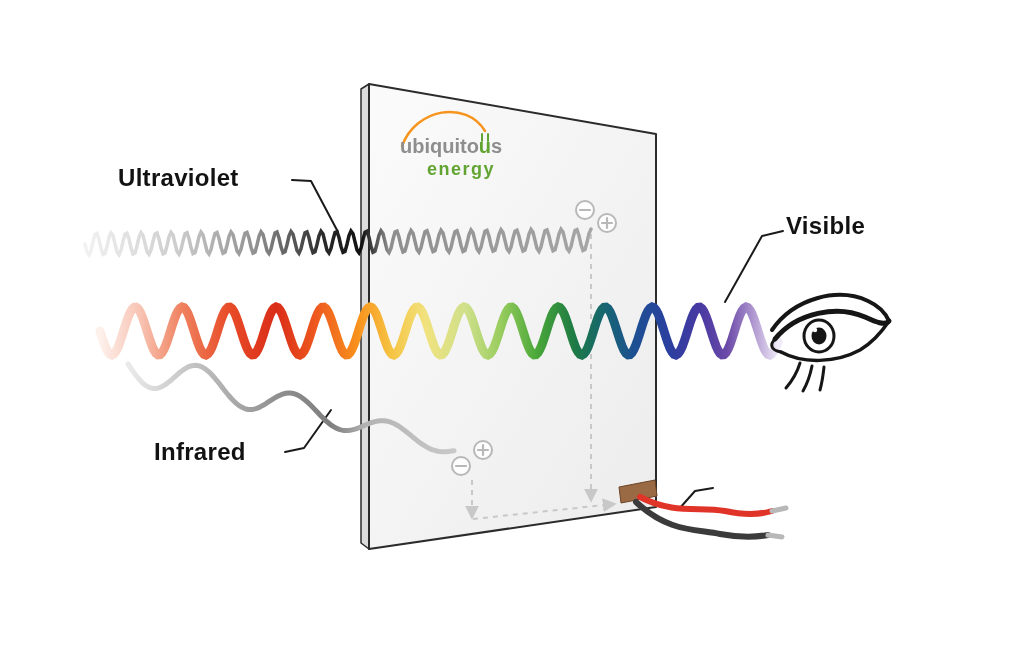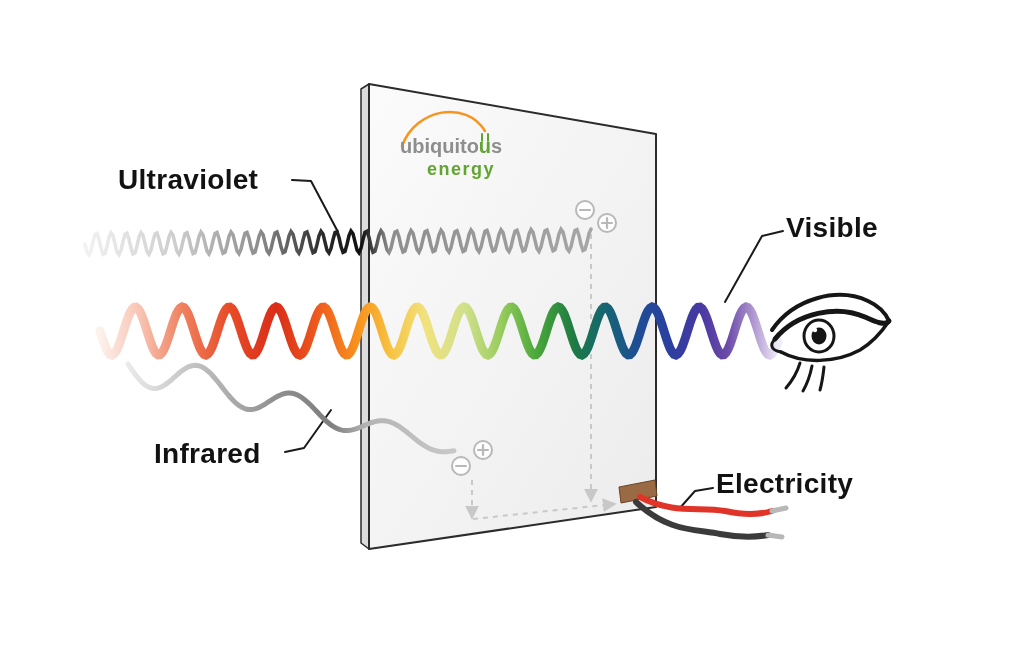--- a/index.html
+++ b/index.html
@@ -3,21 +3,21 @@
 <meta charset="utf-8">
 <style>
   html,body{margin:0;padding:0;background:#ffffff;}
   body{width:1024px;height:663px;overflow:hidden;position:relative;
        font-family:"Liberation Sans",sans-serif;}
   .stage{position:absolute;inset:0;width:1024px;height:663px;}
   svg{position:absolute;left:0;top:0;}
   .diagram-label{
     position:absolute;
     font-weight:700;
-    font-size:28px;
+    font-size:24px;
     color:#121212;
     letter-spacing:.3px;
     white-space:nowrap;
   }
   .leader{stroke:#1a1a1a;stroke-width:2;fill:none;stroke-linecap:round;stroke-linejoin:round;}
   .dash{stroke:#c8c8c8;stroke-width:2;stroke-dasharray:5 5;fill:none;marker-end:url(#arrow);}
   .charge-circle{fill:rgba(255,255,255,.85);stroke:#b8b8b8;stroke-width:2;}
   .charge-sign{stroke:#b8b8b8;stroke-width:2.2;stroke-linecap:round;}
   .eye-stroke{stroke:#161616;fill:none;stroke-linecap:round;stroke-linejoin:round;}
   .wave{fill:none;stroke-linecap:round;}
@@ -138,15 +138,14 @@
       <circle cx="815" cy="330" r="2.2" fill="#ffffff"></circle>
       <path class="eye-stroke" stroke-width="3" d="M800 363 C797 373 792 381 786 388"></path>
       <path class="eye-stroke" stroke-width="3" d="M812 366 C810 376 807 384 803 391"></path>
       <path class="eye-stroke" stroke-width="3" d="M824 367 C823 376 822 383 820 390"></path>
     </g>
   </svg>
 
   <div class="diagram-label" style="left:118px;top:164px;">Ultraviolet</div>
   <div class="diagram-label" style="left:154px;top:438px;">Infrared</div>
   <div class="diagram-label" style="left:786px;top:212px;">Visible</div>
-  <div class="diagram-label" style="left:716px;top:468px;">Electricity</div>
 
 </div>
 
 </body></html>

